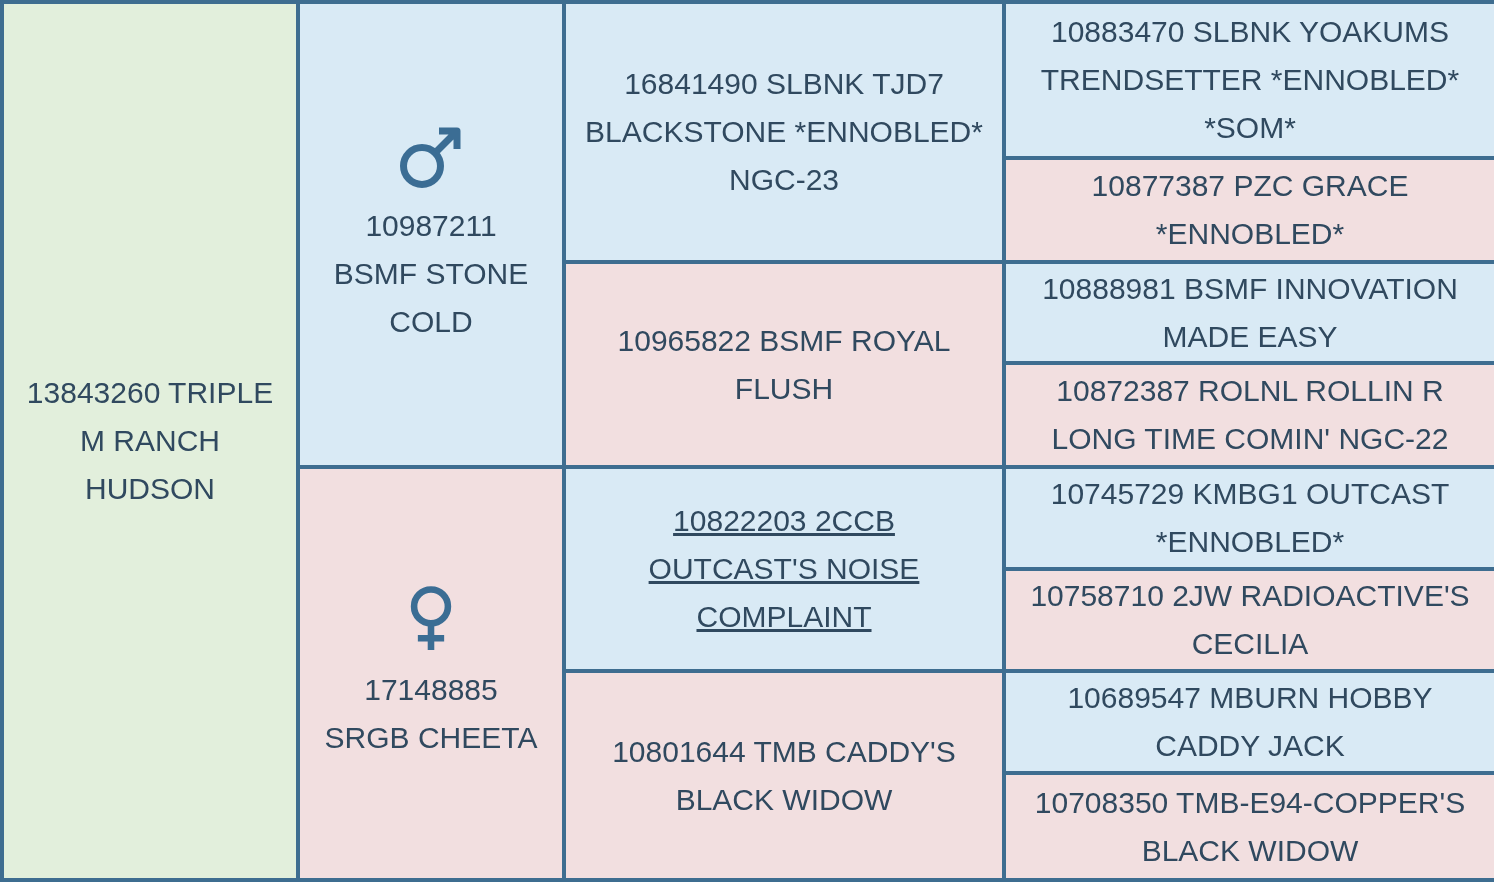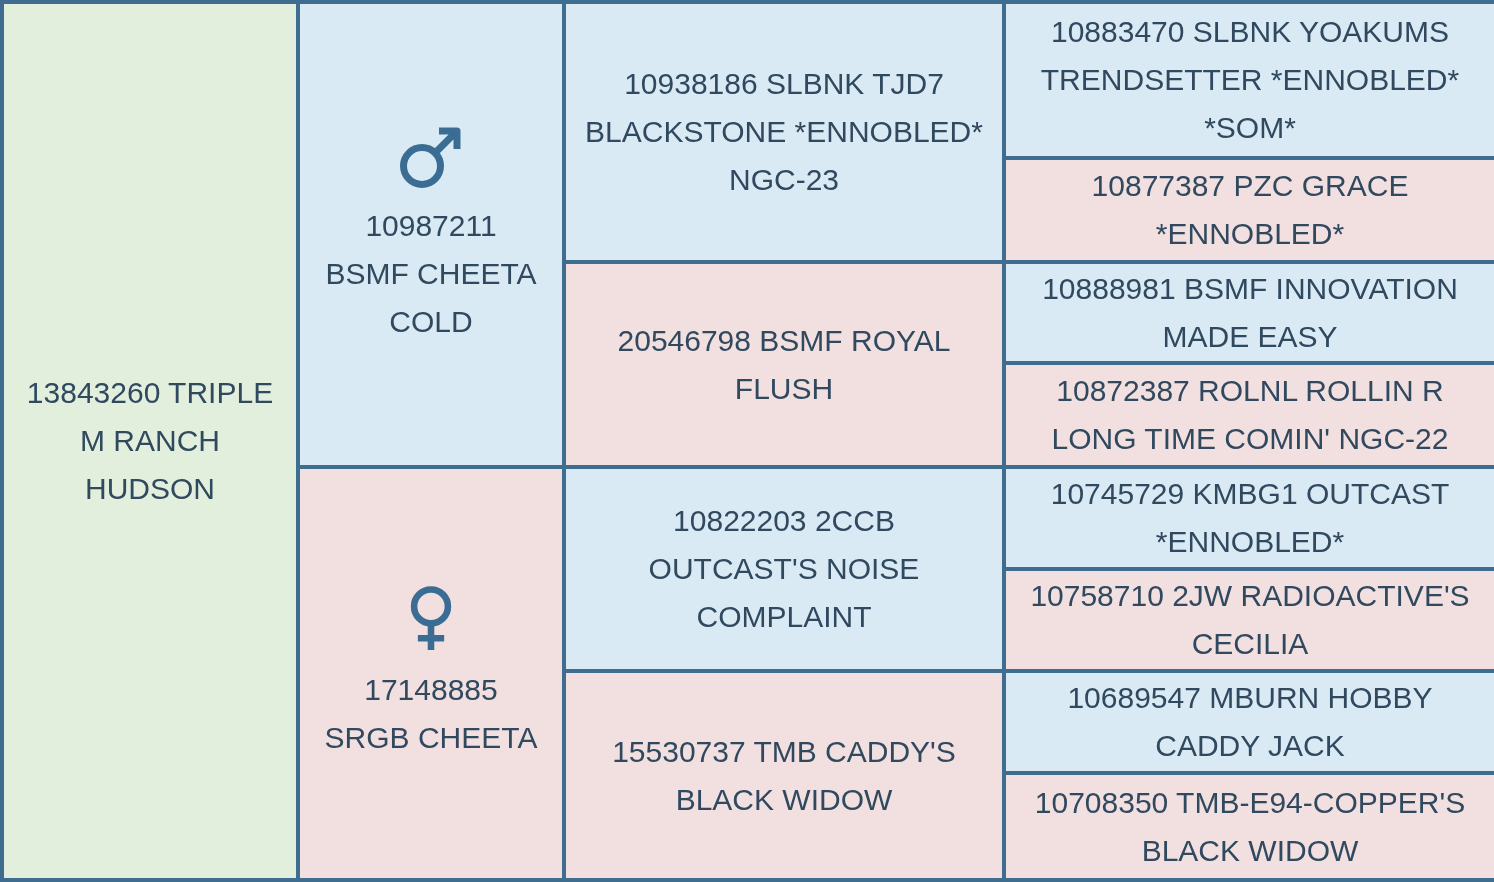--- a/index.html
+++ b/index.html
@@ -31,21 +31,21 @@
     vertical-align: middle;
     overflow: hidden;
     padding: 0 8px;
   }
   td.subject-col { background: var(--subject-bg); padding: 0 11px; }
   td.male   { background: var(--male-bg); }
   td.female { background: var(--female-bg); }
   td.parent-col { font-weight: normal; padding: 0 6px; }
   td.gp-col  { padding: 0 8px; }
   td.ggp-col { padding: 0 31px; }
-  .narrow { max-width: 345px; margin: 9px auto; }
+  .narrow { max-width: 345px; margin: 9px auto; text-decoration: underline; }
   .sym {
     display: block;
     color: var(--symbol-color);
     margin: 0 auto 12px auto;
     line-height: 0;
   }
   .sym svg { display: inline-block; }
 </style>
 </head>
 <body>
@@ -61,30 +61,30 @@
     <tr style="height:156px">
       <td class="subject-col" rowspan="8">13843260 TRIPLE M RANCH HUDSON</td>
       <td class="male parent-col" rowspan="4">
         <span class="sym">
           <svg width="66" height="66" viewBox="0 0 66 66" fill="none" stroke="currentColor" stroke-width="7" stroke-linejoin="round">
             <circle cx="24" cy="42" r="18.5"></circle>
             <path d="M37.5 28.5 L59 7 M41 7 H59 V25"></path>
           </svg>
         </span>
         <div>10987211</div>
-        <div>BSMF CHEETA COLD</div>
+        <div>BSMF STONE COLD</div>
       </td>
-      <td class="male gp-col" rowspan="2">10938186 SLBNK TJD7 BLACKSTONE *ENNOBLED* NGC-23</td>
+      <td class="male gp-col" rowspan="2">16841490 SLBNK TJD7 BLACKSTONE *ENNOBLED* NGC-23</td>
       <td class="male ggp-col">10883470 SLBNK YOAKUMS TRENDSETTER *ENNOBLED* *SOM*</td>
     </tr>
     <tr style="height:104px">
       <td class="female ggp-col">10877387 PZC GRACE *ENNOBLED*</td>
     </tr>
     <tr style="height:101px">
-      <td class="female gp-col" rowspan="2">20546798 BSMF ROYAL FLUSH</td>
+      <td class="female gp-col" rowspan="2">10965822 BSMF ROYAL FLUSH</td>
       <td class="male ggp-col">10888981 BSMF INNOVATION MADE EASY</td>
     </tr>
     <tr style="height:104px">
       <td class="female ggp-col">10872387 ROLNL ROLLIN R LONG TIME COMIN' NGC-22</td>
     </tr>
     <tr style="height:102px">
       <td class="female parent-col" rowspan="4">
         <span class="sym">
           <svg width="62" height="68" viewBox="0 0 66 72" fill="none" stroke="currentColor" stroke-width="7">
             <circle cx="33" cy="21.5" r="18"></circle>
@@ -96,20 +96,20 @@
       </td>
       <td class="male gp-col" rowspan="2">
         <div class="narrow">10822203 2CCB OUTCAST'S NOISE COMPLAINT</div>
       </td>
       <td class="male ggp-col">10745729 KMBG1 OUTCAST *ENNOBLED*</td>
     </tr>
     <tr style="height:102px">
       <td class="female ggp-col">10758710 2JW RADIOACTIVE'S CECILIA</td>
     </tr>
     <tr style="height:102px">
-      <td class="female gp-col" rowspan="2">15530737 TMB CADDY'S BLACK WIDOW</td>
+      <td class="female gp-col" rowspan="2">10801644 TMB CADDY'S BLACK WIDOW</td>
       <td class="male ggp-col">10689547 MBURN HOBBY CADDY JACK</td>
     </tr>
     <tr style="height:107px">
       <td class="female ggp-col">10708350 TMB-E94-COPPER'S BLACK WIDOW</td>
     </tr>
   </tbody>
 </table>
 
 </body></html>

